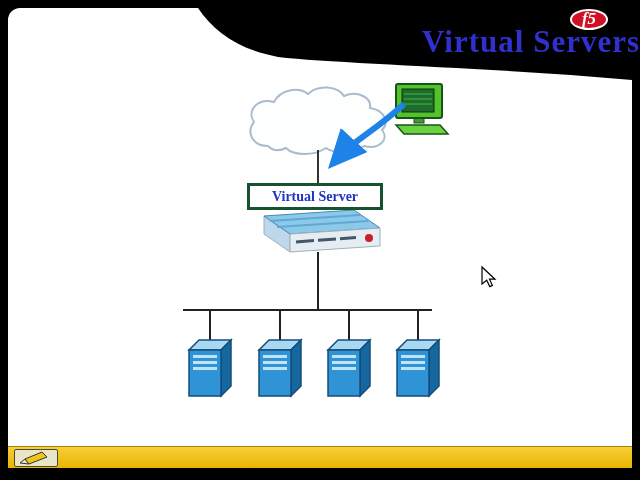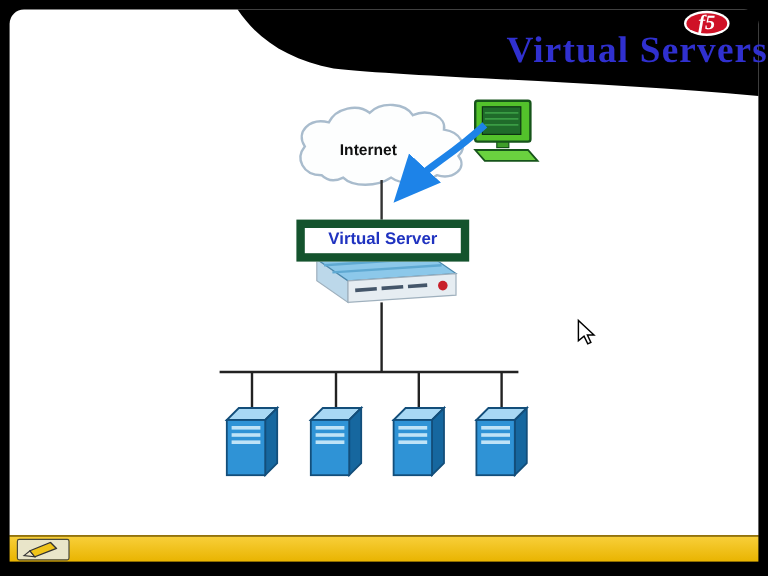--- a/index.html
+++ b/index.html
@@ -12,22 +12,22 @@
   #art{position:absolute;left:0;top:0;width:640px;height:480px;}
   
   .title{position:absolute;left:0;top:24px;width:640px;text-align:right;
          font-family:"Liberation Serif",serif;font-weight:bold;font-size:31px;
          color:#3030cf;text-shadow:6px 3px 0 #000;letter-spacing:1px;}
   
   .internet-label{position:absolute;left:261px;top:117px;width:92px;text-align:center;
          font-weight:bold;font-size:13px;color:#111;}
   
   .vs-box{position:absolute;left:247px;top:183px;width:130px;height:21px;
-         background:#fff;border:7px solid #14532d;display:flex;
-         justify-content:center;}
+         background:#fff;border:3px solid #14532d;display:flex;align-items:center;
+         justify-content:center;font-family:Liberation Serif, serif;}
   .vs-box span{font-weight:bold;font-size:14px;color:#2033c0;}
   
   .logo{position:absolute;left:572px;top:11px;width:34px;height:17px;border-radius:50%;
         background:#cf1126;box-shadow:0 0 0 2px #ffffff, 2px 3px 4px rgba(0,0,0,.6);
         display:flex;align-items:center;justify-content:center;}
   .logo span{font-family:"Liberation Serif",serif;font-style:italic;font-weight:bold;
         font-size:17px;color:#fff;transform:translateY(-1px);}
   
   .toolbar{position:absolute;left:8px;top:446px;width:624px;height:21px;
         background:linear-gradient(#f8cf3a,#e9b400);border-top:1px solid #a87f00;}
@@ -100,21 +100,20 @@
     <use href="#tower" transform="translate(189,340)"></use>
     <use href="#tower" transform="translate(259,340)"></use>
     <use href="#tower" transform="translate(328,340)"></use>
     <use href="#tower" transform="translate(397,340)"></use>
 
     <path transform="translate(482,267)" d="M0 0 L0 17 L4.7 13.2 L7.8 19.6 L10.4 18.4 L7.5 12.2 L13 12.2 Z" fill="#ffffff" stroke="#000" stroke-width="1.2"></path>
   </svg>
 
   <div class="title">Virtual Servers</div>
 
-  <div class="internet-label">Internet</div>
 
   <div class="vs-box">
     <span>Virtual Server</span>
   </div>
 
   <div class="logo">
     <span>f5</span>
   </div>
 
   <div class="toolbar">

